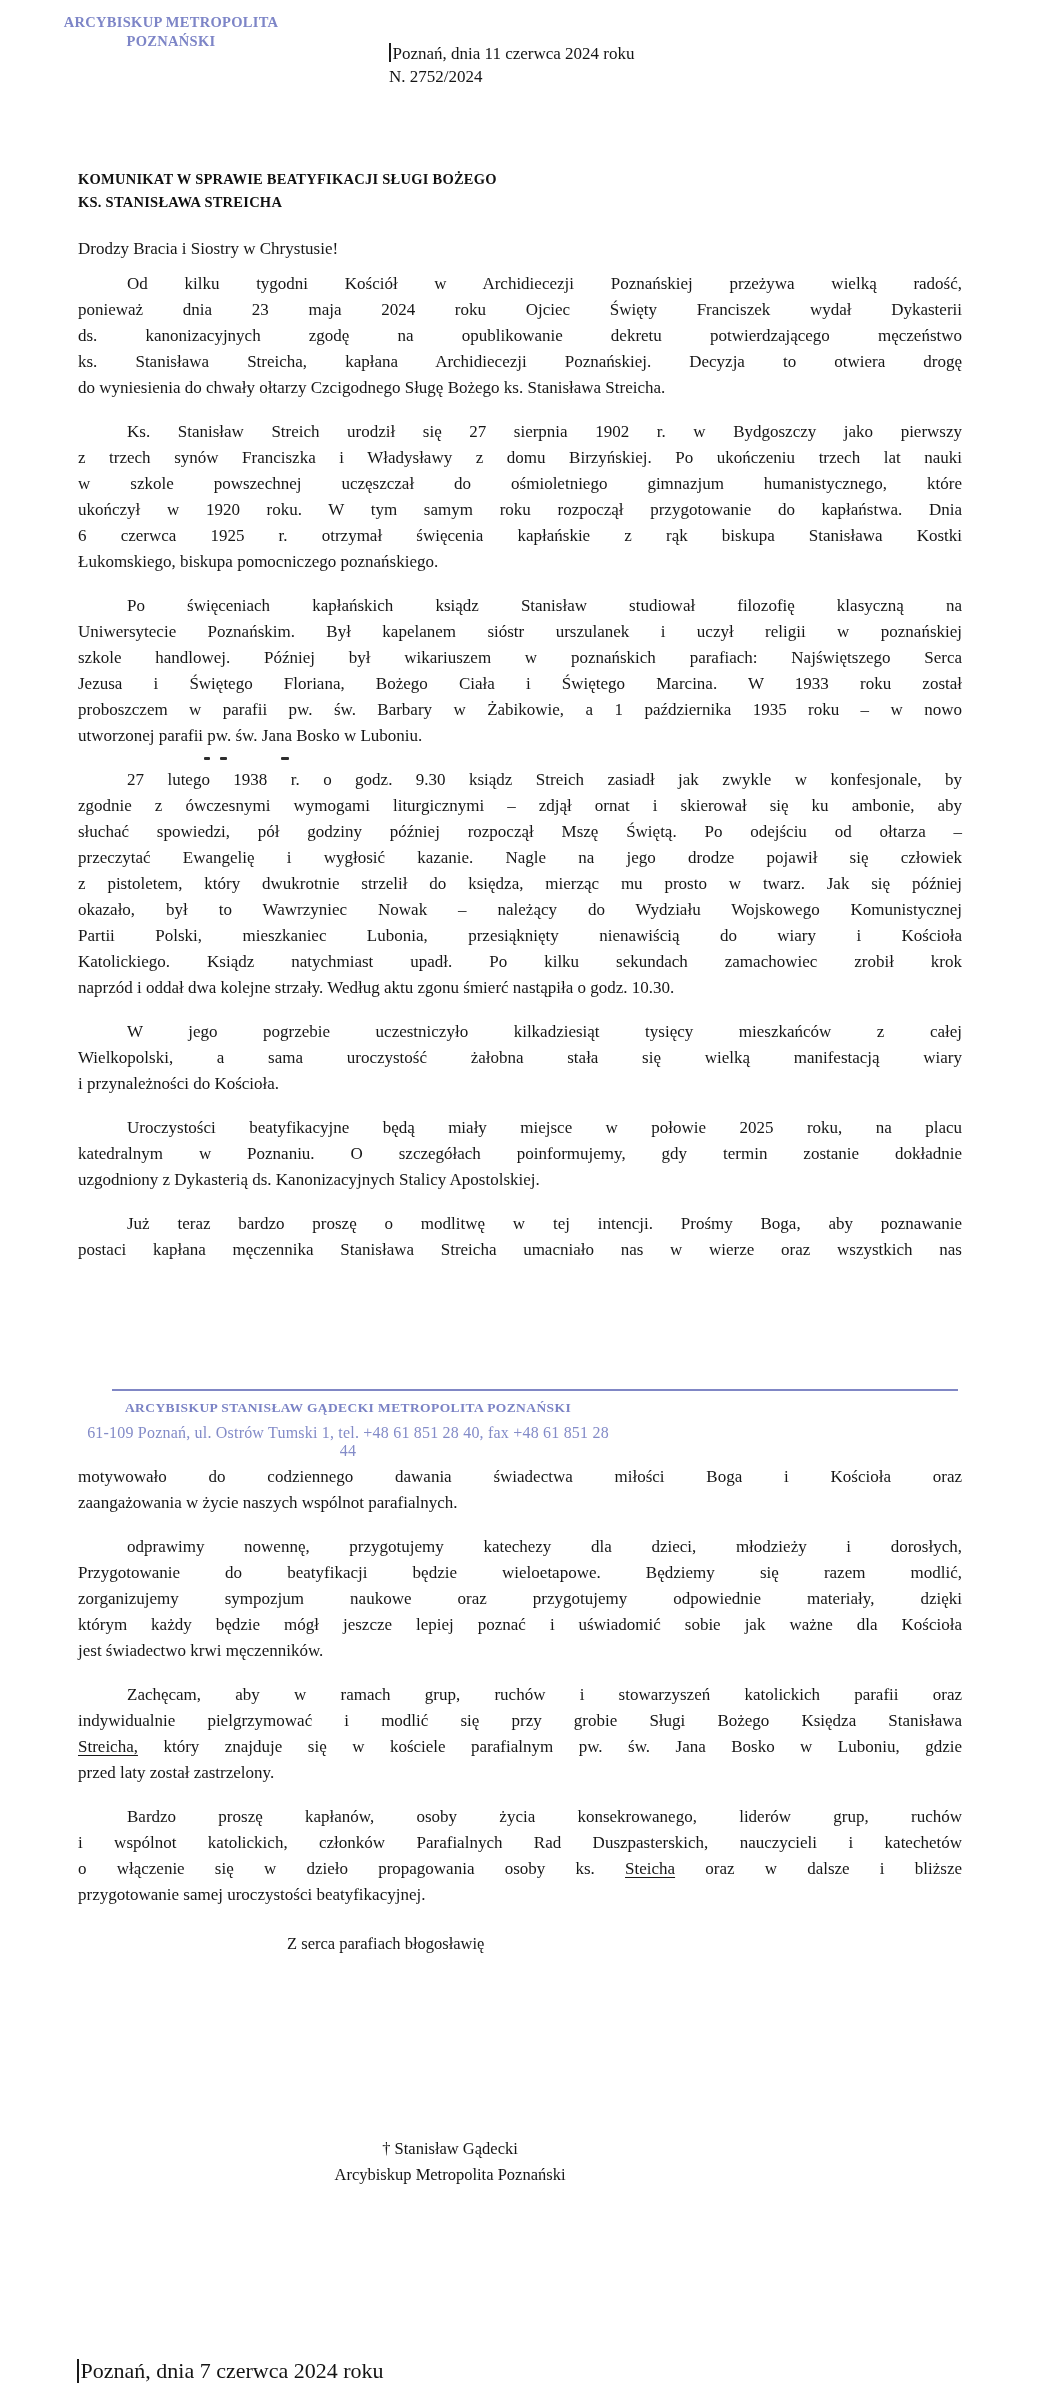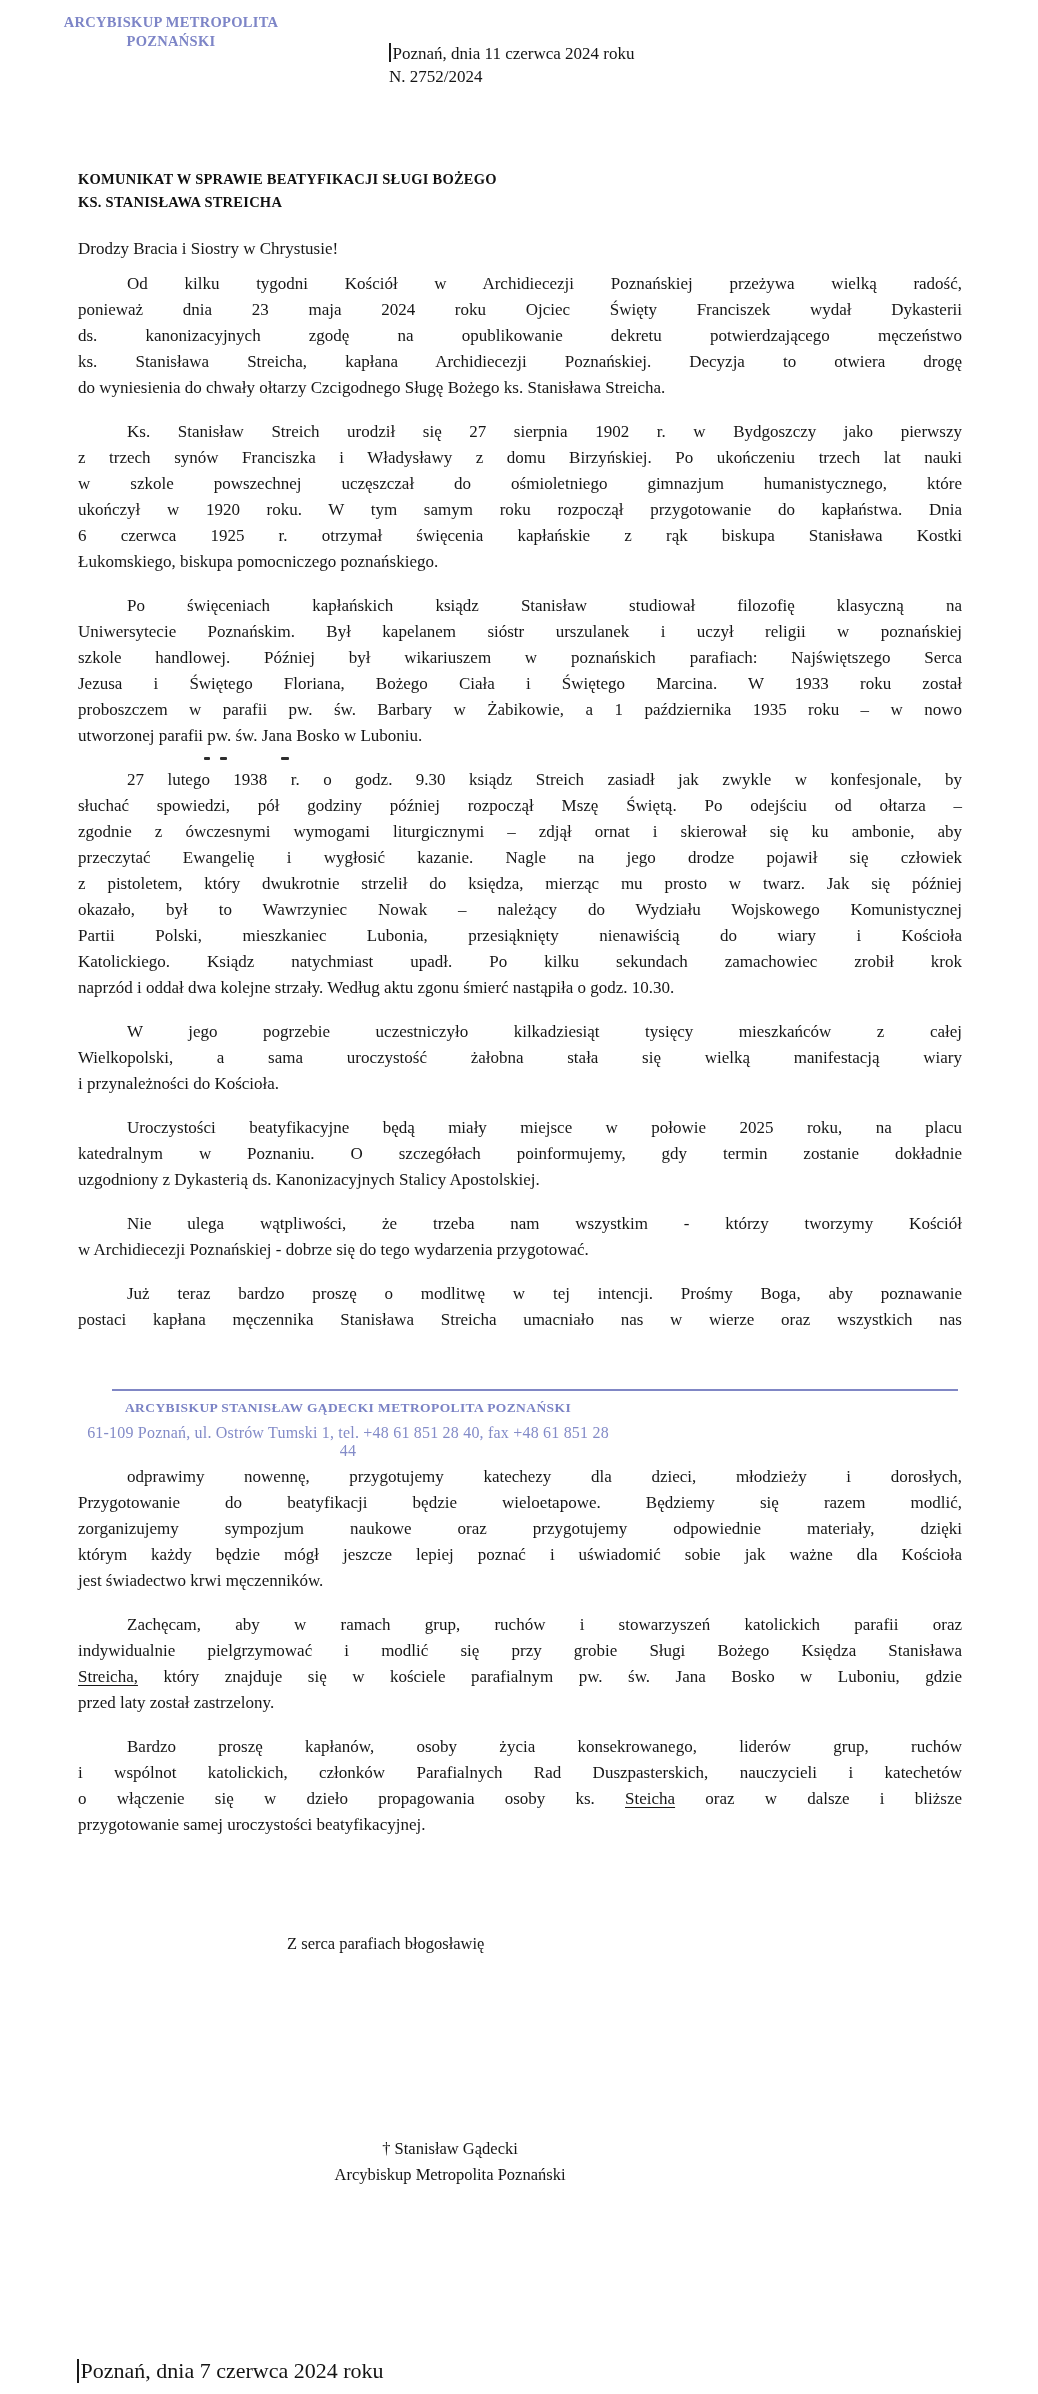--- a/index.html
+++ b/index.html
@@ -89,58 +89,58 @@
       <div class="para">
         <div class="line"><span>Po święceniach kapłańskich ksiądz Stanisław studiował filozofię klasyczną na</span></div>
         <div class="line"><span>Uniwersytecie Poznańskim. Był kapelanem sióstr urszulanek i uczył religii w poznańskiej</span></div>
         <div class="line"><span>szkole handlowej. Później był wikariuszem w poznańskich parafiach: Najświętszego Serca</span></div>
         <div class="line"><span>Jezusa i Świętego Floriana, Bożego Ciała i Świętego Marcina. W 1933 roku został</span></div>
         <div class="line"><span>proboszczem w parafii pw. św. Barbary w Żabikowie, a 1 października 1935 roku – w nowo</span></div>
         <div class="line last"><span>utworzonej parafii pw. św. Jana Bosko w Luboniu.</span></div>
       </div>
       <div class="para">
         <div class="line"><span>27 lutego 1938 r. o godz. 9.30 ksiądz Streich zasiadł jak zwykle w konfesjonale, by</span></div>
+        <div class="line"><span>zgodnie z ówczesnymi wymogami liturgicznymi – zdjął ornat i skierował się ku ambonie, aby</span></div>
         <div class="line"><span>słuchać spowiedzi, pół godziny później rozpoczął Mszę Świętą. Po odejściu od ołtarza –</span></div>
-        <div class="line"><span>zgodnie z ówczesnymi wymogami liturgicznymi – zdjął ornat i skierował się ku ambonie, aby</span></div>
         <div class="line"><span>przeczytać Ewangelię i wygłosić kazanie. Nagle na jego drodze pojawił się człowiek</span></div>
         <div class="line"><span>z pistoletem, który dwukrotnie strzelił do księdza, mierząc mu prosto w twarz. Jak się później</span></div>
         <div class="line"><span>okazało, był to Wawrzyniec Nowak – należący do Wydziału Wojskowego Komunistycznej</span></div>
         <div class="line"><span>Partii Polski, mieszkaniec Lubonia, przesiąknięty nienawiścią do wiary i Kościoła</span></div>
         <div class="line"><span>Katolickiego. Ksiądz natychmiast upadł. Po kilku sekundach zamachowiec zrobił krok</span></div>
         <div class="line last"><span>naprzód i oddał dwa kolejne strzały. Według aktu zgonu śmierć nastąpiła o godz. 10.30.</span></div>
       </div>
       <div class="para">
         <div class="line"><span>W jego pogrzebie uczestniczyło kilkadziesiąt tysięcy mieszkańców z całej</span></div>
         <div class="line"><span>Wielkopolski, a sama uroczystość żałobna stała się wielką manifestacją wiary</span></div>
         <div class="line last"><span>i przynależności do Kościoła.</span></div>
       </div>
       <div class="para">
         <div class="line"><span>Uroczystości beatyfikacyjne będą miały miejsce w połowie 2025 roku, na placu</span></div>
         <div class="line"><span>katedralnym w Poznaniu. O szczegółach poinformujemy, gdy termin zostanie dokładnie</span></div>
         <div class="line last"><span>uzgodniony z Dykasterią ds. Kanonizacyjnych Stalicy Apostolskiej.</span></div>
       </div>
       <div class="para">
-        <div class="line"><span>Nie ulega wątpliwości, że trzeba nam wszystkim - którzy tworzymy Kościół</span></div>
-        <div class="line last"><span>w Archidiecezji Poznańskiej - dobrze się do tego wydarzenia przygotować.</span></div>
-      </div>
-      <div class="para">
         <div class="line"><span>Już teraz bardzo proszę o modlitwę w tej intencji. Prośmy Boga, aby poznawanie</span></div>
         <div class="line"><span>postaci kapłana męczennika Stanisława Streicha umacniało nas w wierze oraz wszystkich nas</span></div>
       </div>
     </div>
 
   <div class="dash d1"></div>
   <div class="dash d2"></div>
   <div class="dash d3"></div>
 
   <div class="footer-rule"></div>
   <div class="footer-name">ARCYBISKUP STANISŁAW GĄDECKI METROPOLITA POZNAŃSKI</div>
   <div class="footer-address">61-109 Poznań, ul. Ostrów Tumski 1, tel. +48 61 851 28 40, fax +48 61 851 28 44</div>
 
   <div class="content content2">
+      <div class="para no-indent">
+        <div class="line"><span>motywowało do codziennego dawania świadectwa miłości Boga i Kościoła oraz</span></div>
+        <div class="line last"><span>zaangażowania w życie naszych wspólnot parafialnych.</span></div>
+      </div>
       <div class="para">
         <div class="line"><span>odprawimy nowennę, przygotujemy katechezy dla dzieci, młodzieży i dorosłych,</span></div>
         <div class="line"><span>Przygotowanie do beatyfikacji będzie wieloetapowe. Będziemy się razem modlić,</span></div>
         <div class="line"><span>zorganizujemy sympozjum naukowe oraz przygotujemy odpowiednie materiały, dzięki</span></div>
         <div class="line"><span>którym każdy będzie mógł jeszcze lepiej poznać i uświadomić sobie jak ważne dla Kościoła</span></div>
         <div class="line last"><span>jest świadectwo krwi męczenników.</span></div>
       </div>
       <div class="para">
         <div class="line"><span>Zachęcam, aby w ramach grup, ruchów i stowarzyszeń katolickich parafii oraz</span></div>
         <div class="line"><span>indywidualnie pielgrzymować i modlić się przy grobie Sługi Bożego Księdza Stanisława</span></div>

